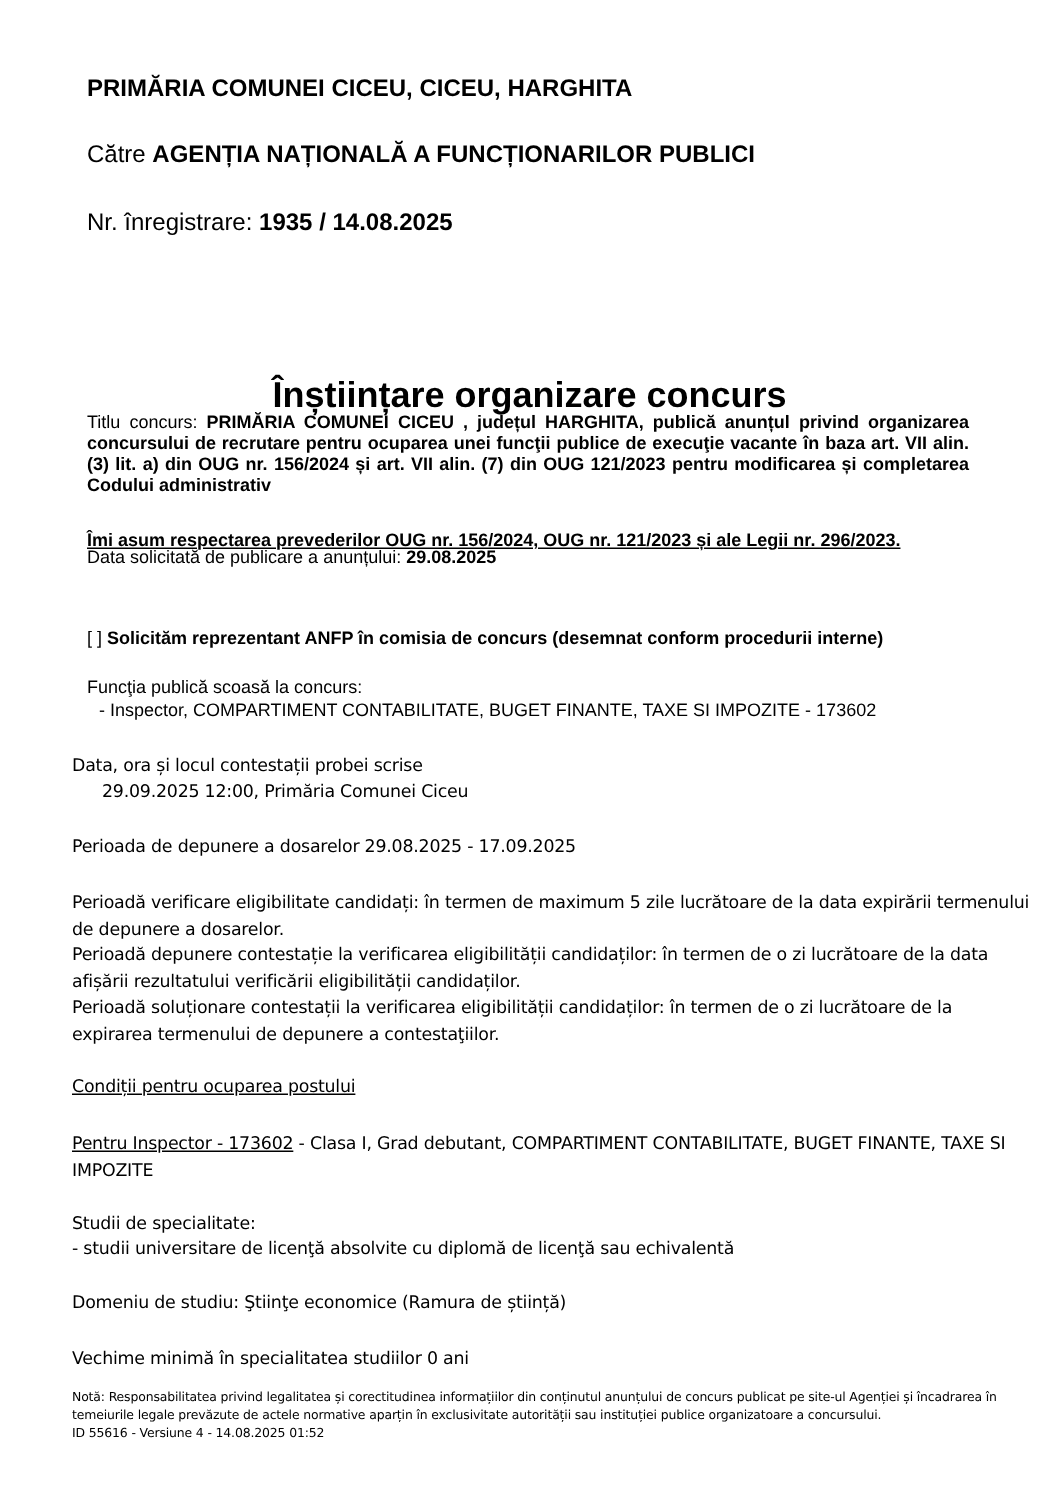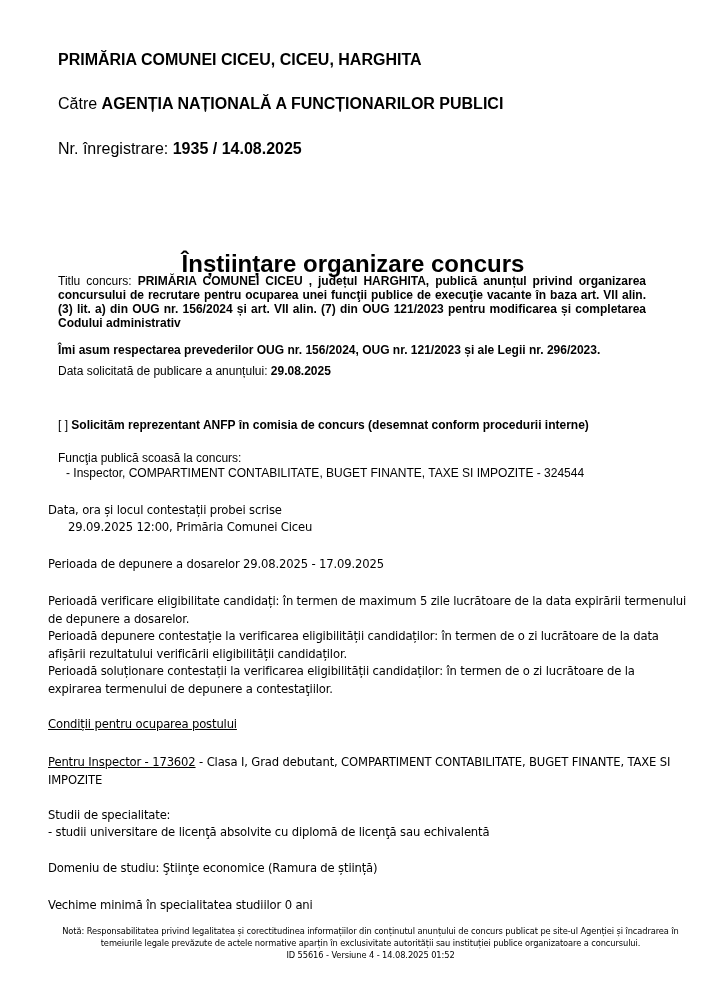--- a/index.html
+++ b/index.html
@@ -58,21 +58,20 @@
     }
     .indent { padding-left: 20px; }
     .indent2 { padding-left: 8px; }
     .u { text-decoration: underline; }
     .note {
       left: 48px;
       width: 645px;
       font-size: 8.3px;
       line-height: 11.5px;
       letter-spacing: -0.1px;
-      text-align: center;
     }
   </style>
 </head>
 <body>
 
 <div class="abs hdr arial" style="top:53px;">
   <b>PRIMĂRIA COMUNEI CICEU, CICEU, HARGHITA</b>
 </div>
 
 <div class="abs hdr arial" style="top:97px;">
@@ -85,36 +84,36 @@
   <b>1935 / 14.08.2025</b>
 </div>
 
 <div class="abs title arial">Înștiințare organizare concurs</div>
 
 <div class="abs para arial justify" style="top:274px;">
   <span>Titlu concurs:</span>
   <b>PRIMĂRIA COMUNEI CICEU</b><b> , județul </b><b>HARGHITA, publică anunțul privind  organizarea concursului de recrutare pentru ocuparea unei funcţii publice de execuţie vacante în baza art.  VII alin. (3) lit. a) din OUG nr. 156/2024 și art. VII alin. (7) din OUG 121/2023 pentru modificarea  și completarea Codului administrativ</b>
 </div>
 
-<div class="abs para arial" style="top:343px;">
+<div class="abs para arial" style="top:353px;text-decoration:underline;">
   <b>Îmi asum respectarea prevederilor OUG nr. 156/2024, OUG nr. 121/2023 și ale Legii nr. 296/2023.</b>
 </div>
 
 <div class="abs para arial" style="top:364px;">
   <span>Data solicitată de publicare a anunțului:</span>
   <b>29.08.2025</b>
 </div>
 
 <div class="abs para arial" style="top:418px;">
   <span>[ ]</span>
   <b>Solicităm reprezentant ANFP în comisia de concurs (desemnat conform procedurii interne)</b>
 </div>
 
 <div class="abs para arial" style="top:451px;">Funcţia publică scoasă la concurs:</div>
-<div class="abs para arial indent2" style="top:466px;">- Inspector, COMPARTIMENT CONTABILITATE, BUGET FINANTE, TAXE SI IMPOZITE - 324544</div>
+<div class="abs para arial indent2" style="top:466px;">- Inspector, COMPARTIMENT CONTABILITATE, BUGET FINANTE, TAXE SI IMPOZITE - 173602</div>
 
 <div class="abs body2 sans2" style="top:502px;">Data, ora și locul contestații probei scrise</div>
 <div class="abs body2 sans2 indent" style="top:519px;">29.09.2025 12:00, Primăria Comunei Ciceu</div>
 
 <div class="abs body2 sans2" style="top:556px;">Perioada de depunere a dosarelor 29.08.2025 - 17.09.2025</div>
 
 <div class="abs body2 sans2" style="top:593px;">Perioadă verificare eligibilitate candidați: în termen de maximum 5 zile lucrătoare de la data expirării termenului de depunere a dosarelor.</div>
 <div class="abs body2 sans2" style="top:628px;">Perioadă depunere contestație la verificarea eligibilității candidaților: în termen de o zi lucrătoare de la data afișării rezultatului verificării eligibilității candidaților.</div>
 <div class="abs body2 sans2" style="top:663px;">Perioadă soluționare contestații la verificarea eligibilității candidaților: în termen de o zi lucrătoare de la expirarea termenului de depunere a contestaţiilor.</div>
 

